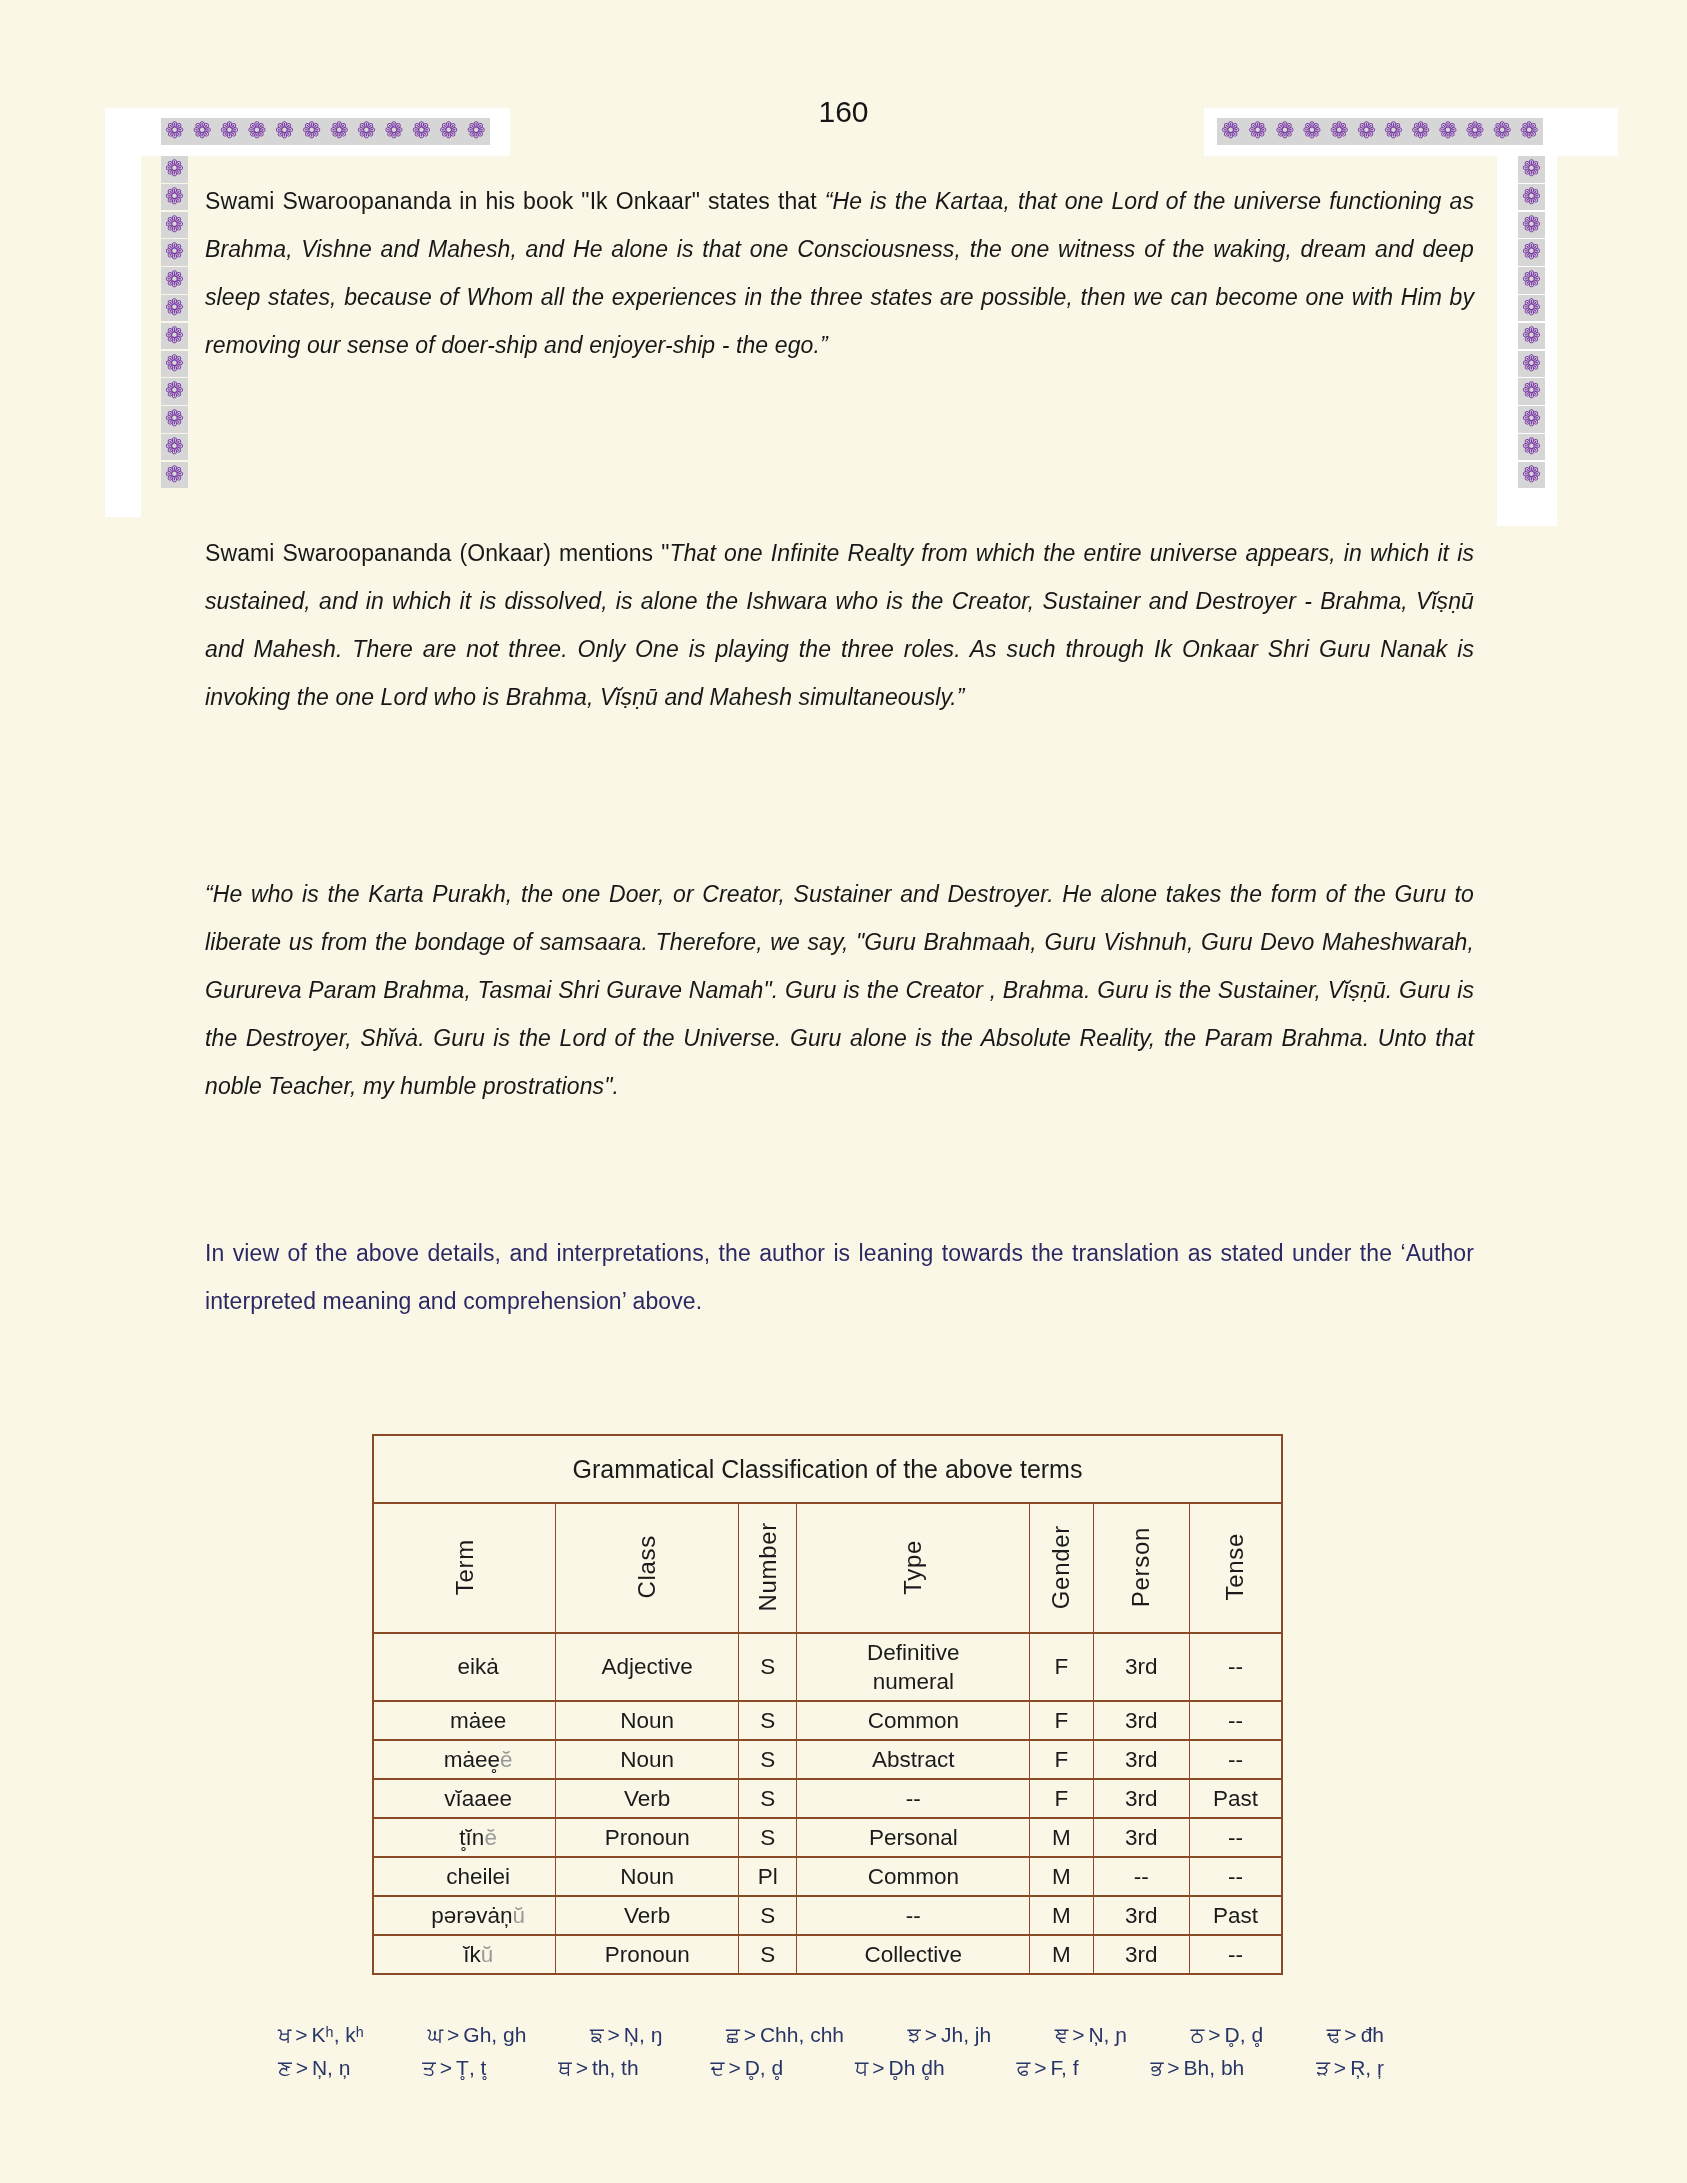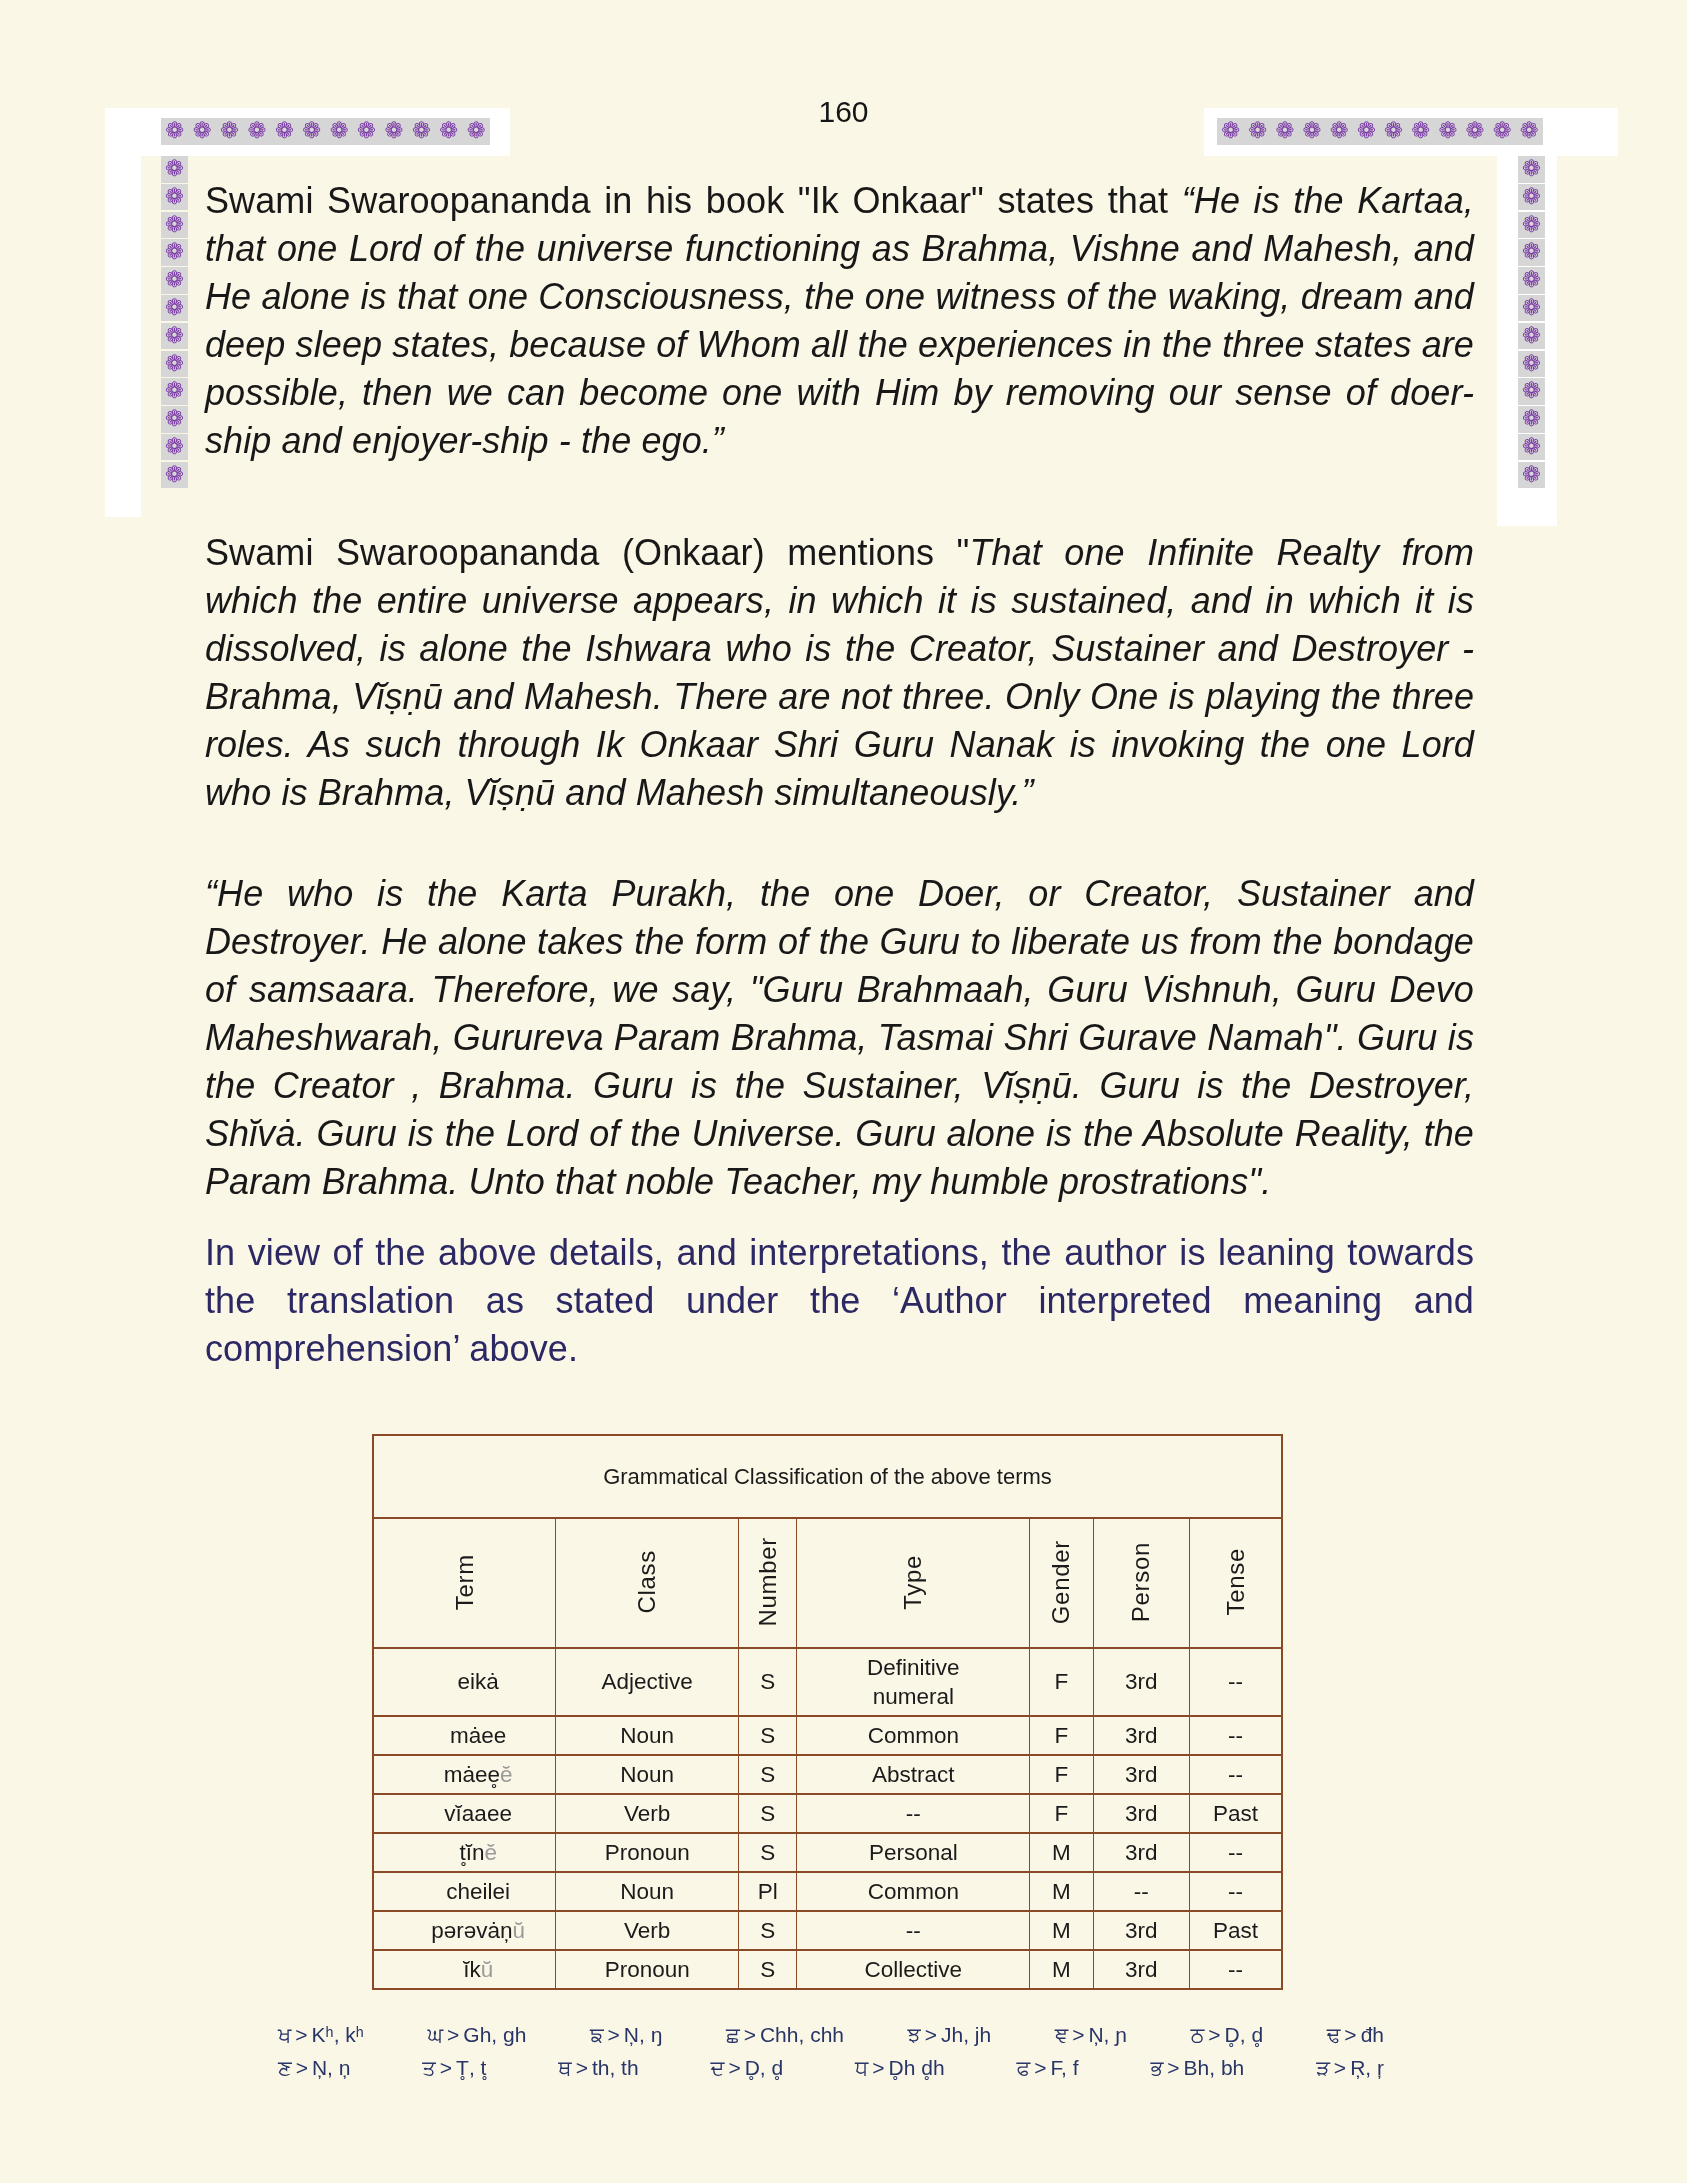--- a/index.html
+++ b/index.html
@@ -18,33 +18,33 @@
 
   
   .deco-h{position:absolute;height:27px;background:var(--tile);display:flex;
     justify-content:space-around;align-items:center;}
   .deco-v{position:absolute;display:flex;flex-direction:column;gap:1.3px;}
   .deco-v .tile{width:27px;height:26.5px;background:var(--tile);display:flex;
     align-items:center;justify-content:center;}
   .flower{font-size:22.5px;line-height:1;color:var(--flower);}
 
   
-  .par{position:absolute;left:205px;width:1269px;font-size:36px;line-height:48px;
+  .par{position:absolute;left:205px;width:1269px;font-size:23px;line-height:48px;
     text-align:justify;color:#181818;letter-spacing:0.1px;}
   .par .it{font-style:italic;}
   .par-navy{color:var(--navy);}
 
   
   .gtable{position:absolute;left:372px;top:1434px;border-collapse:collapse;
     table-layout:fixed;width:911px;}
   .gtable th,.gtable td{border:1.3px solid var(--brown);border-top-width:2px;
     border-bottom-width:2px;font-weight:normal;vertical-align:middle;
     text-align:center;color:#1b1b1b;background:var(--bg);}
   .gtable{border:2px solid var(--brown);}
-  .t-title{height:83px;font-size:22px;margin-left:29px;}
+  .t-title{height:68px;font-size:25px;margin-left:29px;}
   .th-v{height:130px;}
   .vtext{display:inline-block;writing-mode:vertical-rl;transform:rotate(180deg);
     font-size:24px;letter-spacing:0.7px;}
   .gtable td{font-size:22.5px;}
   .td-term{text-align:left;padding-left:27px;font-size:24.5px;color:var(--term_blue);}
   .term-gray{color:var(--gray_diacritic);}
   .cls-navy{color:var(--class_navy);}
   .td-type{white-space:pre-line;line-height:29px;}
   tr.r0{height:68px;} tr.rx{height:39px;}
   col.c-term{width:182px;} col.c-class{width:182px;} col.c-num{width:58px;}

